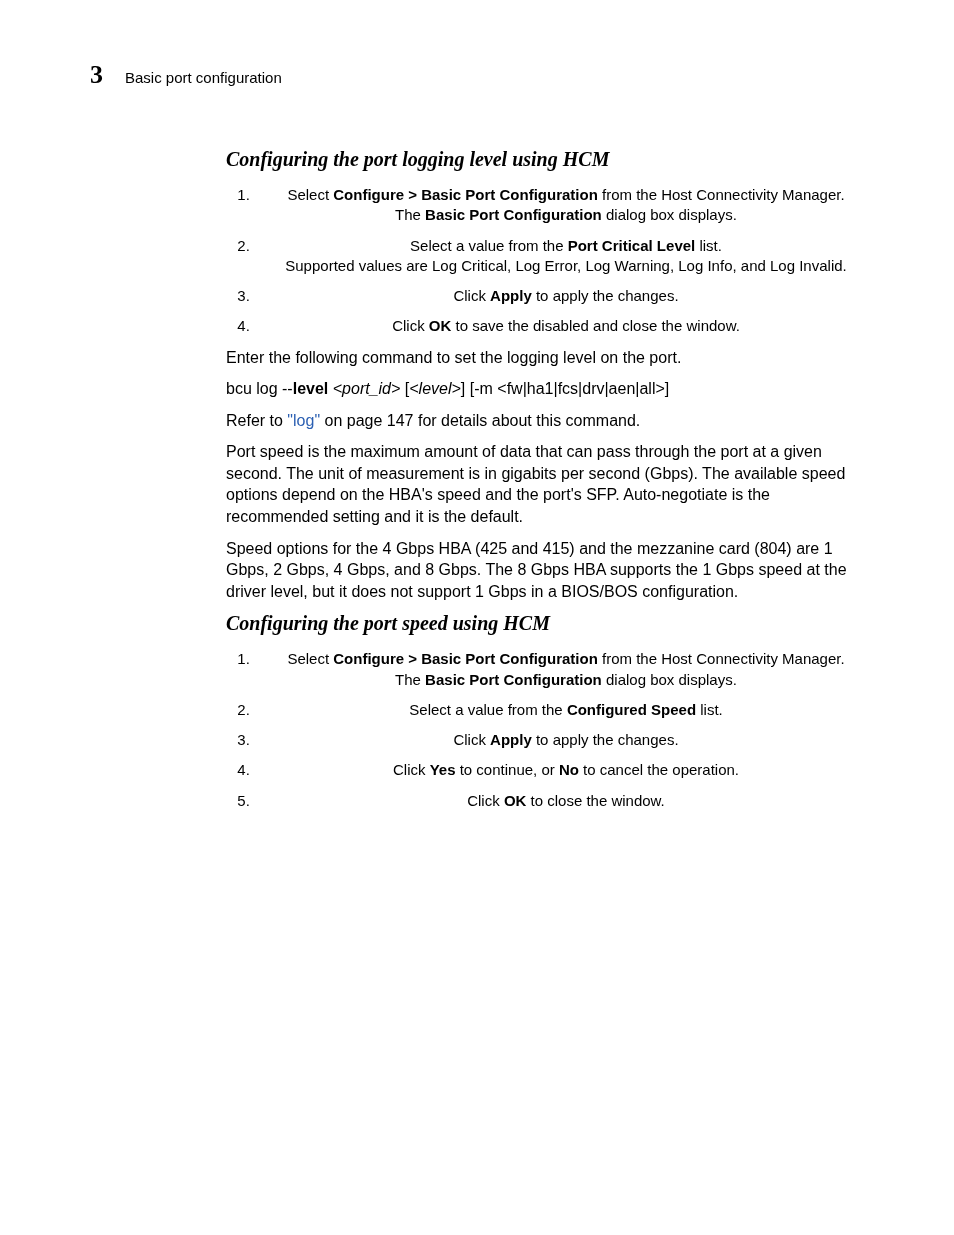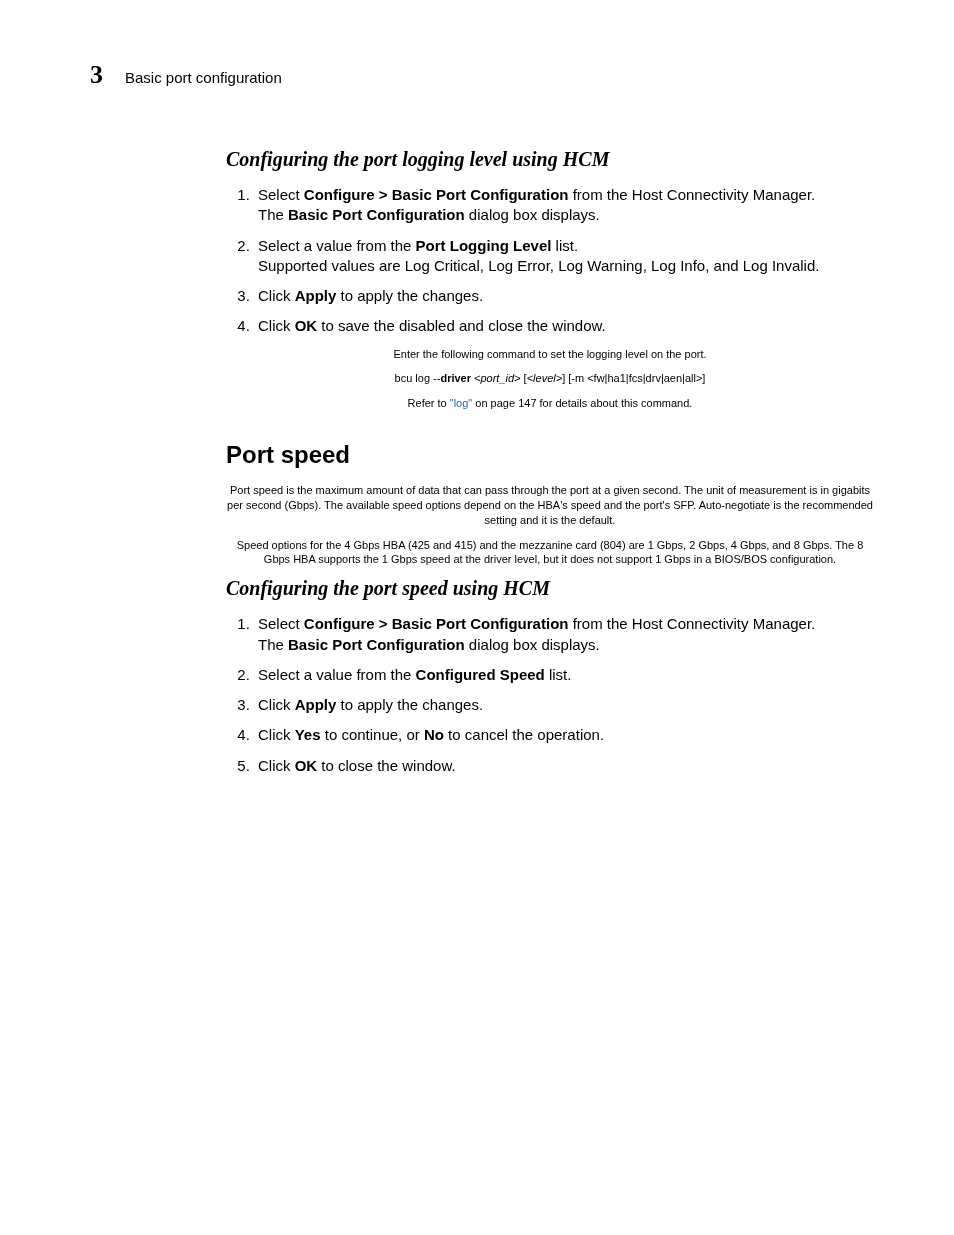--- a/index.html
+++ b/index.html
@@ -39,29 +39,29 @@
     font-size: 20px;
     margin: 7px 0 14px 0;
   }
   .h2 {
     font-family: Arial, Helvetica, sans-serif;
     font-weight: 600;
     font-size: 24px;
     margin: 30px 0 14px 0;
   }
   .para {
-    font-size: 11px;
+    font-size: 16px;
     line-height: 1.35;
     margin: 10px 0;
-    text-align: center;
   }
   ol.steps {
     list-style: decimal;
     padding-left: 28px;
     margin: 8px 0;
+    text-align: center;
   }
   ol.steps > li {
     font-size: 15px;
     line-height: 1.35;
     margin-bottom: 10px;
     padding-left: 4px;
   }
   .sub {
   }
   .bold { font-weight: bold; }
@@ -80,40 +80,39 @@
 
   <div class="content">
 
     <div class="h2i">Configuring the port logging level using HCM</div>
     <ol class="steps">
       <li>
         <span><span>Select </span><span class="bold">Configure &gt; Basic Port Configuration</span><span> from the Host Connectivity Manager.</span></span>
         <div class="sub"><span>The </span><span class="bold">Basic Port Configuration</span><span> dialog box displays.</span></div>
       </li>
       <li>
-        <span><span>Select a value from the </span><span class="bold">Port Logging Level</span><span> list.</span></span>
+        <span><span>Select a value from the </span><span class="bold">Port Critical Level</span><span> list.</span></span>
         <div class="sub">Supported values are Log Critical, Log Error, Log Warning, Log Info, and Log Invalid.</div>
       </li>
       <li>
         <span><span>Click </span><span class="bold">Apply</span><span> to apply the changes.</span></span>
       </li>
       <li>
         <span><span>Click </span><span class="bold">OK</span><span> to save the disabled and close the window.</span></span>
       </li>
     </ol>
 
     <div class="para">Enter the following command to set the logging level on the port.</div>
     <div class="para">
-      <span>bcu log --</span><span class="bold">driver</span><span> </span><span class="ital">&lt;port_id&gt;</span><span> [</span><span class="ital">&lt;level&gt;</span><span>] [-m &lt;fw|ha1|fcs|drv|aen|all&gt;]</span>
+      <span>bcu log --</span><span class="bold">level</span><span> </span><span class="ital">&lt;port_id&gt;</span><span> [</span><span class="ital">&lt;level&gt;</span><span>] [-m &lt;fw|ha1|fcs|drv|aen|all&gt;]</span>
     </div>
     <div class="para">
       <span>Refer to </span><span class="link">"log"</span><span> on page 147 for details about this command.</span>
     </div>
 
-    <div class="h2">Port speed</div>
     <div class="para">Port speed is the maximum amount of data that can pass through the port at a given second. The unit of measurement is in gigabits per second (Gbps). The available speed options depend on the HBA's speed and the port's SFP. Auto-negotiate is the recommended setting and it is the default.</div>
     <div class="para">Speed options for the 4 Gbps HBA (425 and 415) and the mezzanine card (804) are 1 Gbps, 2 Gbps, 4 Gbps, and 8 Gbps. The 8 Gbps HBA supports the 1 Gbps speed at the driver level, but it does not support 1 Gbps in a BIOS/BOS configuration.</div>
 
     <div class="h2i">Configuring the port speed using HCM</div>
     <ol class="steps">
       <li>
         <span><span>Select </span><span class="bold">Configure &gt; Basic Port Configuration</span><span> from the Host Connectivity Manager.</span></span>
         <div class="sub"><span>The </span><span class="bold">Basic Port Configuration</span><span> dialog box displays.</span></div>
       </li>
       <li>

